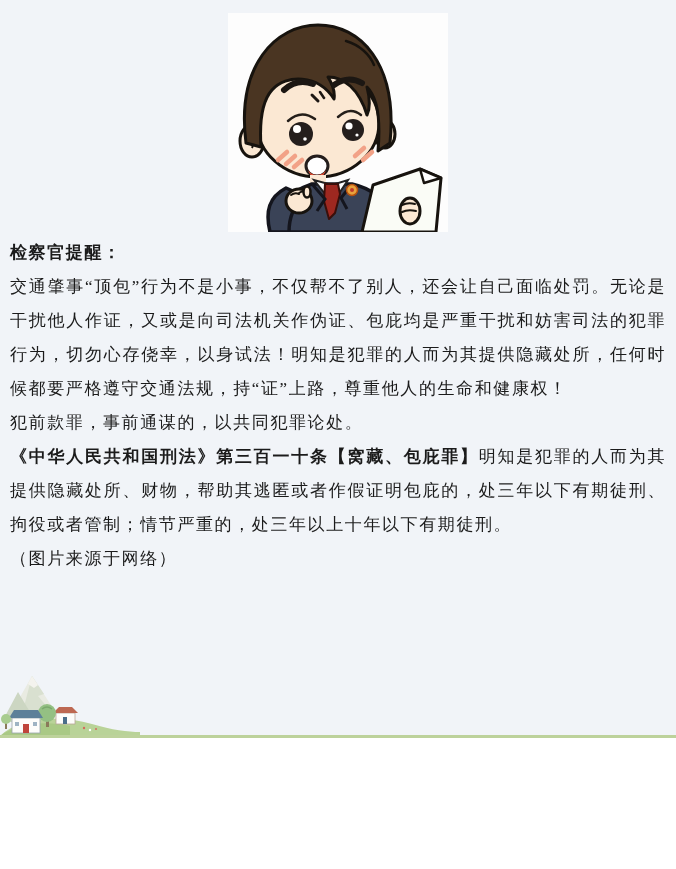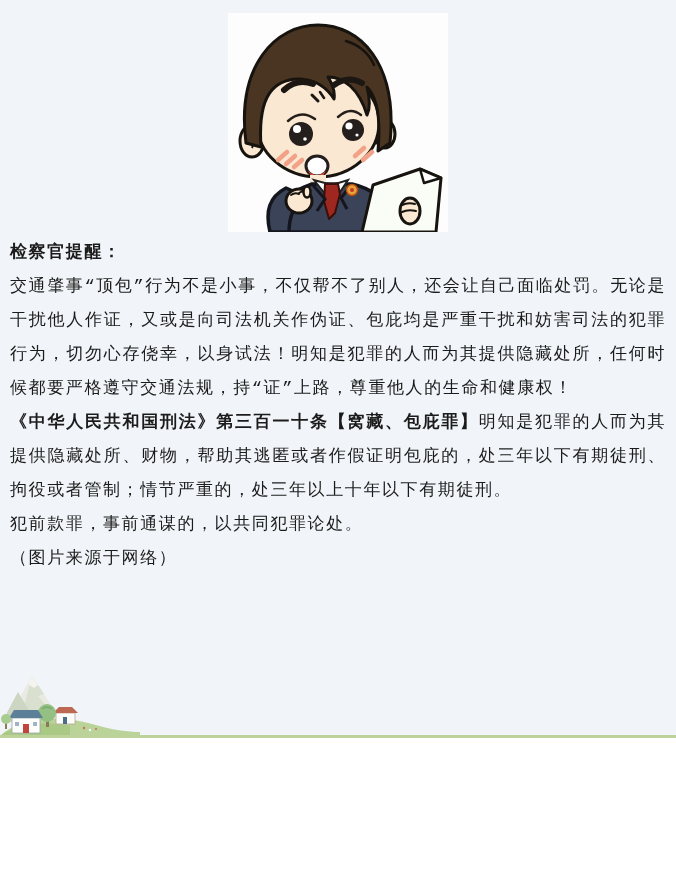--- a/index.html
+++ b/index.html
@@ -3,21 +3,21 @@
 <meta charset="utf-8">
 <style>
   html, body { margin: 0; padding: 0; }
   body { width: 676px; }
   .page {
     position: relative;
     width: 676px;
     height: 749px;
     background: #f1f4f8;
     overflow: hidden;
-    font-family: Liberation Mono, monospace;
+    font-family: Liberation Serif, serif;
   }
   .hero {
     padding-top: 13px;
     text-align: center;
     line-height: 0;
   }
   .hero svg { display: inline-block; }
   .content {
     padding: 4px 10px 0 10px;
     color: #1b1b1b;
@@ -127,22 +127,22 @@
       <ellipse cx="182" cy="198" rx="10" ry="13" fill="#fbe8d3" stroke="#17130e" stroke-width="3"></ellipse>
       <path d="M174,192 Q180,189 187,191 M174,199 Q180,196 188,198" fill="none" stroke="#17130e" stroke-width="2" stroke-linecap="round"></path>
     </svg>
   </div>
 
   <div class="content" style="color: rgb(27, 27, 27);">
     <p class="heading">检察官提醒：</p>
     <p>交通肇事“顶包”行为不是小事，不仅帮不了别人，还会让自己面临处罚。无论是干扰他人作证，又或是向司法机关作伪证、包庇均是严重干扰和妨害司法的犯罪行为，切勿心存侥幸，以身试法！明知是犯罪的人而为其提供隐藏处所，任何时候都要严格遵守交通法规，持“证”上路，尊重他人的生命和健康权！</p>
 
 
+    <p>犯前款罪，事前通谋的，以共同犯罪论处。</p>
     <p><span class="article-title">《中华人民共和国刑法》第三百一十条【窝藏、包庇罪】</span><span>明知是犯罪的人而为其提供隐藏处所、财物，帮助其逃匿或者作假证明包庇的，处三年以下有期徒刑、拘役或者管制；情节严重的，处三年以上十年以下有期徒刑。</span></p>
-    <p>犯前款罪，事前通谋的，以共同犯罪论处。</p>
 
 
     <p class="credit">（图片来源于网络）</p>
   </div>
 
   <div class="footer-art">
     <svg width="140" height="62" viewBox="0 0 140 62">
 
       <polygon points="32,2 62,48 6,48" fill="#e9ebe2"></polygon>
       <polygon points="32,2 44,20 38,22 48,34 40,34 52,48 20,48" fill="#d9e0d0"></polygon>

